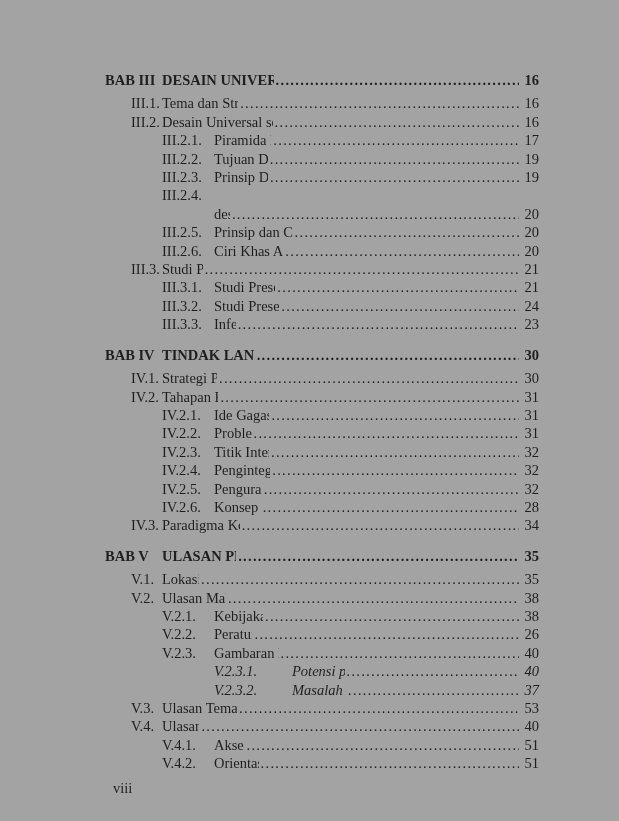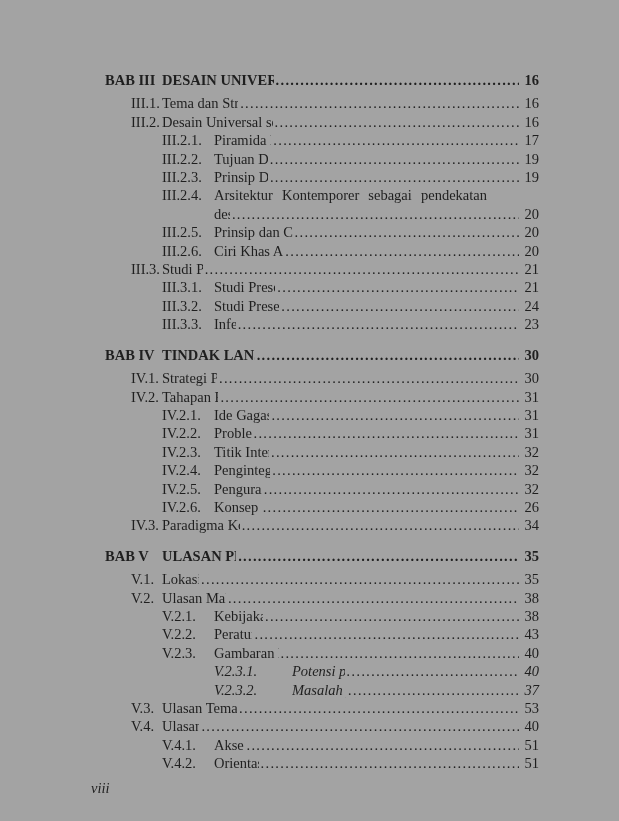--- a/index.html
+++ b/index.html
@@ -40,23 +40,22 @@
   }
   .row .pg { flex: 0 0 auto; min-width: 17px; text-align: right; }
   .chapter { font-weight: bold; margin-top: 12px; margin-bottom: 5px; }
   .chapter .num { width: 57px; }
   .l1 { padding-left: 26px; }  .l1 .num { width: 31px; }
   .l2 { padding-left: 57px; }  .l2 .num { width: 52px; }
   .l3 { padding-left: 109px; font-style: italic; } .l3 .num { width: 78px; }
   .wrap-first .txt { word-spacing: 5.5px; }
   .footer {
     position: absolute;
-    left: 91px; top: 780px;
+    left: 113px; top: 780px;
     font-size: 14.5px;
-    font-style: italic;
   }
 </style>
 </head>
 <body>
 
 <div class="page">
   <div class="toc">
       <div class="row chapter">
         <span class="num">BAB III</span>
         <span class="txt">DESAIN UNIVERSAL DAN STUDI PRESEDEN</span>
@@ -88,21 +87,20 @@
         <span class="pg">19</span>
       </div>
       <div class="row l2">
         <span class="num">III.2.3.</span>
         <span class="txt">Prinsip Desain Universal</span>
         <span class="dots"></span>
         <span class="pg">19</span>
       </div>
       <div class="row l2 wrap-first">
         <span class="num">III.2.4.</span>
-        <span class="txt">Arsitektur Kontemporer sebagai pendekatan</span>
       </div>
       <div class="row l2">
         <span class="num"></span>
         <span class="txt">desain</span>
         <span class="dots"></span>
         <span class="pg">20</span>
       </div>
       <div class="row l2">
         <span class="num">III.2.5.</span>
         <span class="txt">Prinsip dan Ciri Arsitektur Kontemporer</span>
@@ -184,21 +182,21 @@
       <div class="row l2">
         <span class="num">IV.2.5.</span>
         <span class="txt">Penguraian Informasi</span>
         <span class="dots"></span>
         <span class="pg">32</span>
       </div>
       <div class="row l2">
         <span class="num">IV.2.6.</span>
         <span class="txt">Konsep Perancangan</span>
         <span class="dots"></span>
-        <span class="pg">26</span>
+        <span class="pg">28</span>
       </div>
       <div class="row l1">
         <span class="num">IV.3.</span>
         <span class="txt">Paradigma Konsep Perancangan</span>
         <span class="dots"></span>
         <span class="pg">34</span>
       </div>
       <div class="row chapter">
         <span class="num">BAB V</span>
         <span class="txt">ULASAN PERANCANGAN</span>
@@ -220,21 +218,21 @@
       <div class="row l2">
         <span class="num">V.2.1.</span>
         <span class="txt">Kebijakan Tata Ruang</span>
         <span class="dots"></span>
         <span class="pg">38</span>
       </div>
       <div class="row l2">
         <span class="num">V.2.2.</span>
         <span class="txt">Peraturan Teknis</span>
         <span class="dots"></span>
-        <span class="pg">43</span>
+        <span class="pg">26</span>
       </div>
       <div class="row l2">
         <span class="num">V.2.3.</span>
         <span class="txt">Gambaran Lokasi Perancangan</span>
         <span class="dots"></span>
         <span class="pg">40</span>
       </div>
       <div class="row l3">
         <span class="num">V.2.3.1.</span>
         <span class="txt">Potensi pada Tapak dan Sekitarnya</span>

